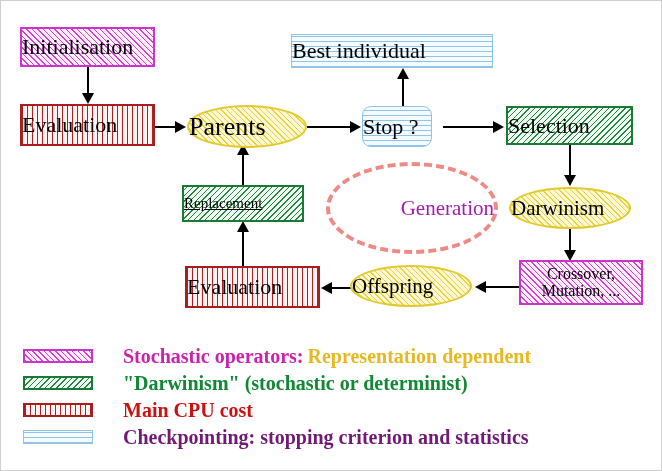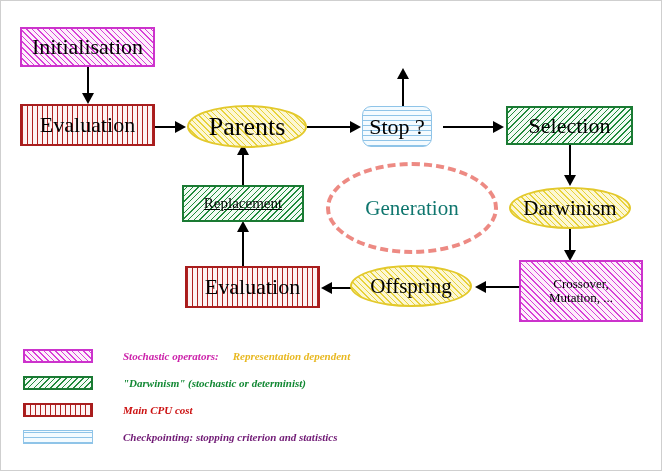--- a/index.html
+++ b/index.html
@@ -16,21 +16,21 @@
     overflow: hidden;
     border: 1px solid #cfcfcf;
     box-sizing: border-box;
   }
 
   
   .node {
     position: absolute;
     display: flex;
     align-items: center;
-    justify-content: center;
+    justify-content: flex-start;
     text-align: center;
     box-sizing: border-box;
     color: #000000;
     line-height: 1.05;
     z-index: 3;
   }
   .node .label { position: relative; z-index: 2; }
 
   
   .fill-magenta {
@@ -67,23 +67,23 @@
   .rounded { border-radius: 9px; }
 
   
   .gen-ellipse {
     position: absolute;
     border: 4px dashed #ed8a83;
     border-radius: 50%;
     background: transparent;
     display: flex;
     align-items: center;
-    justify-content: center;
+    justify-content: flex-end;
     box-sizing: border-box;
-    color: #0f766e;
+    color: #a21caf;
     z-index: 1;
   }
 
   
   .line {
     position: absolute;
     background: #000000;
     z-index: 2;
   }
   .arrow {
@@ -95,21 +95,21 @@
   .arrow-l { border-top: 6px solid transparent; border-bottom: 6px solid transparent; border-right: 11px solid #000; }
   .arrow-d { border-left: 6px solid transparent; border-right: 6px solid transparent; border-top: 11px solid #000; }
   .arrow-u { border-left: 6px solid transparent; border-right: 6px solid transparent; border-bottom: 11px solid #000; }
 
   
   #legend { position: absolute; left: 0; top: 336px; width: 662px; height: 120px; }
   .legend-row { position: absolute; left: 22px; height: 22px; display: flex; align-items: center; }
   .swatch {
     width: 70px; height: 14px; box-sizing: border-box; flex: 0 0 auto;
   }
-  .legend-text { margin-left: 30px; white-space: nowrap; font-size: 11px; font-weight: bold; font-style: italic; }
+  .legend-text { margin-left: 30px; white-space: nowrap; font-size: 20px; font-weight: bold; }
   .lt-magenta { color: #cc22aa; }
   .lt-gold    { color: #e8b820; }
   .lt-green   { color: #118833; }
   .lt-red     { color: #cc1111; }
   .lt-blue    { color: #701a75; }
 </style>
 </head>
 <body>
 
 <div id="canvas">
@@ -119,34 +119,37 @@
   </div>
 
   <div class="node fill-red" style="left:19px; top:103px; width:135px; height:42px; font-size:22px;">
     <span class="label">Evaluation</span>
   </div>
 
   <div class="node fill-yellow ellipse" style="left:186px; top:104px; width:120px; height:43px; font-size:26px;">
     <span class="label">Parents</span>
   </div>
 
+  <div class="node fill-blue" style="left:290px; top:33px; width:202px; height:34px; font-size:22px;">
+    <span class="label">Best individual</span>
+  </div>
 
   <div class="node fill-blue rounded" style="left:361px; top:105px; width:70px; height:41px; font-size:22px;">
     <span class="label">Stop ?</span>
   </div>
 
   <div class="node fill-green" style="left:505px; top:105px; width:127px; height:39px; font-size:22px;">
     <span class="label">Selection</span>
   </div>
 
   <div class="node fill-yellow ellipse" style="left:508px; top:186px; width:122px; height:42px; font-size:21px;">
     <span class="label">Darwinism</span>
   </div>
 
-  <div class="node fill-magenta" style="left:518px; top:259px; width:124px; height:62px; font-size:13px; flex-direction:column; justify-content:center;">
+  <div class="node fill-magenta" style="left:518px; top:259px; width:124px; height:45px; font-size:16px; flex-direction:column; justify-content:center;">
     <span class="label">Crossover,</span>
     <span class="label">Mutation, ...</span>
   </div>
 
   <div class="node fill-yellow ellipse" style="left:349px; top:264px; width:122px; height:42px; font-size:21px;">
     <span class="label">Offspring</span>
   </div>
 
   <div class="node fill-red" style="left:184px; top:265px; width:135px; height:42px; font-size:22px;">
     <span class="label">Evaluation</span>
@@ -191,21 +194,21 @@
   <div class="arrow arrow-u" style="left:236px; top:220px;"></div>
 
   <div class="line" style="left:241px; top:150px; width:1.5px; height:35px;"></div>
   <div class="arrow arrow-u" style="left:236px; top:143px;"></div>
 
   <div id="legend">
 
     <div class="legend-row" style="top:8px;">
       <span class="swatch fill-magenta"></span>
       <span class="legend-text lt-magenta">Stochastic operators:</span>
-      <span class="legend-text lt-gold" style="margin-left:14px;">Representation dependent</span>
+      <span class="legend-text lt-gold" style="margin-left:4px;">Representation dependent</span>
     </div>
 
     <div class="legend-row" style="top:35px;">
       <span class="swatch fill-green"></span>
       <span class="legend-text lt-green">"Darwinism" (stochastic or determinist)</span>
     </div>
 
     <div class="legend-row" style="top:62px;">
       <span class="swatch fill-red"></span>
       <span class="legend-text lt-red">Main CPU cost</span>

